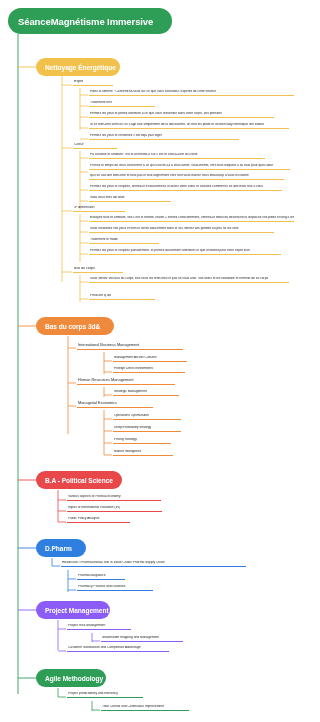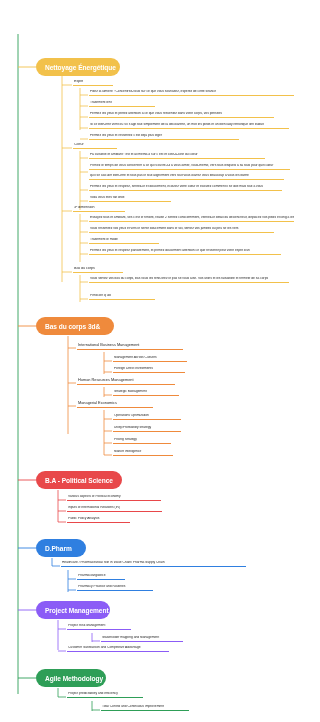--- a/index.html
+++ b/index.html
@@ -145,20 +145,21 @@
     <path d="M92 633 L92 642" stroke="#8b5cf6" stroke-width="0.8" fill="none"></path>
     <path d="M92 641 L100 641" stroke="#8b5cf6" stroke-width="0.8" fill="none"></path>
     <path d="M58 651 L66 651" stroke="#8b5cf6" stroke-width="0.8" fill="none"></path>
 
     <path d="M58 688 L58 697" stroke="#2e9e57" stroke-width="0.8" fill="none"></path>
     <path d="M58 697 L66 697" stroke="#2e9e57" stroke-width="0.8" fill="none"></path>
     <path d="M92 701 L92 711" stroke="#2e9e57" stroke-width="0.8" fill="none"></path>
     <path d="M92 710 L100 710" stroke="#2e9e57" stroke-width="0.8" fill="none"></path>
   </svg>
 
+  <div class="root-node">SéanceMagnétisme Immersive</div>
 
   <div class="l1" style="left:36px; top:58px; width:84px; background:#f2c14b;">Nettoyage Énergétique</div>
 
   <div class="nd mid" style="left:73px; top:80px; width:40px; border-bottom:0.8px solid #f2c14b;">Esprit</div>
 
   <div class="nd" style="left:89px; top:90px; width:205px; border-bottom:0.8px solid #f2c14b;">Fixez la lumière ! Concentrez-vous sur ce que vous souhaitez, espérez de cette séance</div>
   <div class="nd" style="left:89px; top:101px; width:66px; border-bottom:0.8px solid #f2c14b;">Traitement lent</div>
   <div class="nd" style="left:89px; top:112px; width:185px; border-bottom:0.8px solid #f2c14b;">Fermez les yeux et prêtez attention à ce que vous ressentez dans votre corps, vos pensées</div>
   <div class="nd" style="left:89px; top:123px; width:200px; border-bottom:0.8px solid #f2c14b;">Si ce bien-être vient ou s'il s'agit tout simplement de la découverte, un mot les pieds et un bien lady réthorique lien buduit</div>
   <div class="nd" style="left:89px; top:134px; width:150px; border-bottom:0.8px solid #f2c14b;">Fermez les yeux et ressentez c'est déjà plus léger</div>

